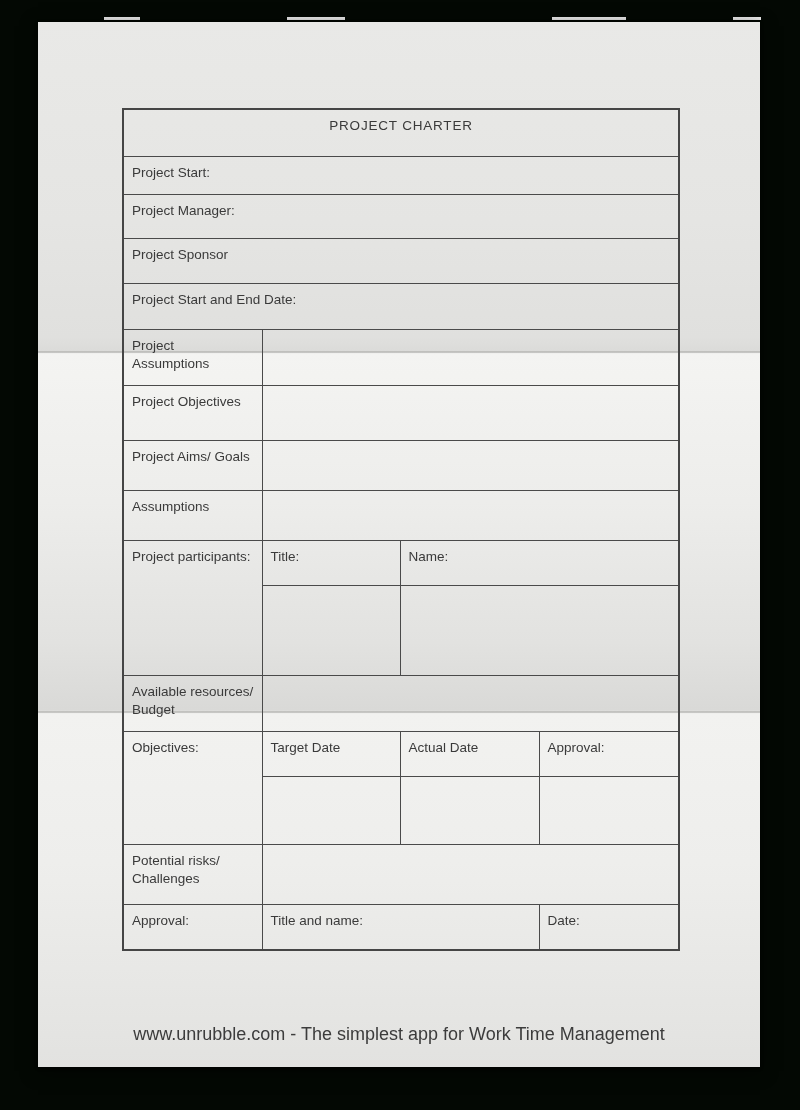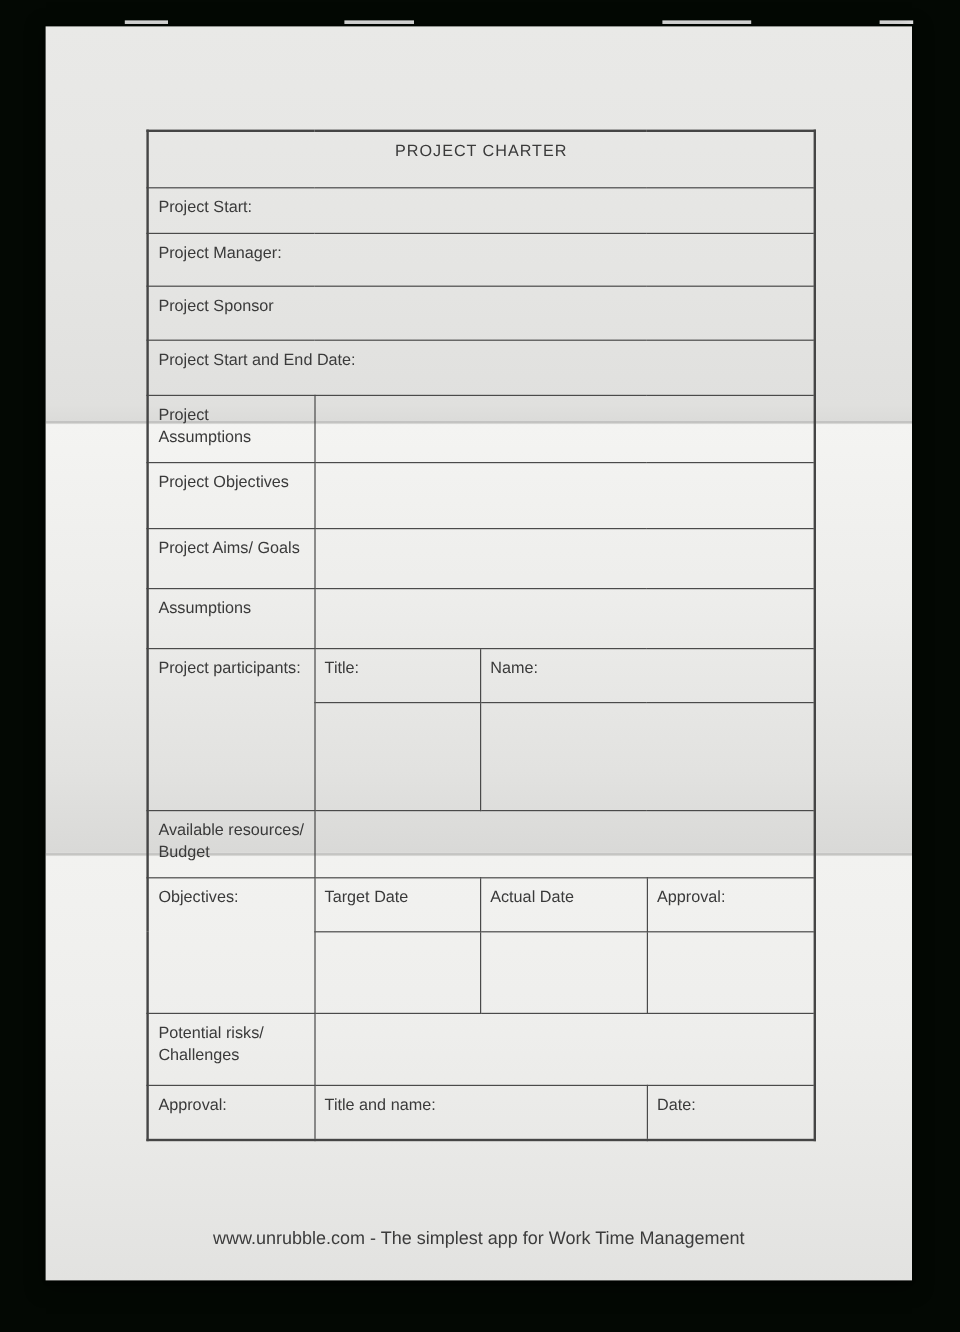--- a/index.html
+++ b/index.html
@@ -70,21 +70,21 @@
   td.title-cell {
     text-align: center;
     padding-top: 11px;
     font-size: 14px;
     letter-spacing: 0.8px;
     color: #3c3c3c;
   }
   .footer {
     position: absolute; left: 0; top: 1002px; width: 100%;
     text-align: center;
-    font-size: 15px; color: #3c3c3c;
+    font-size: 18px; color: #3c3c3c;
   }
 </style>
 </head>
 <body>
 
 <div class="mark m1"></div>
 <div class="mark m2"></div>
 <div class="mark m3"></div>
 <div class="mark m4"></div>
 

